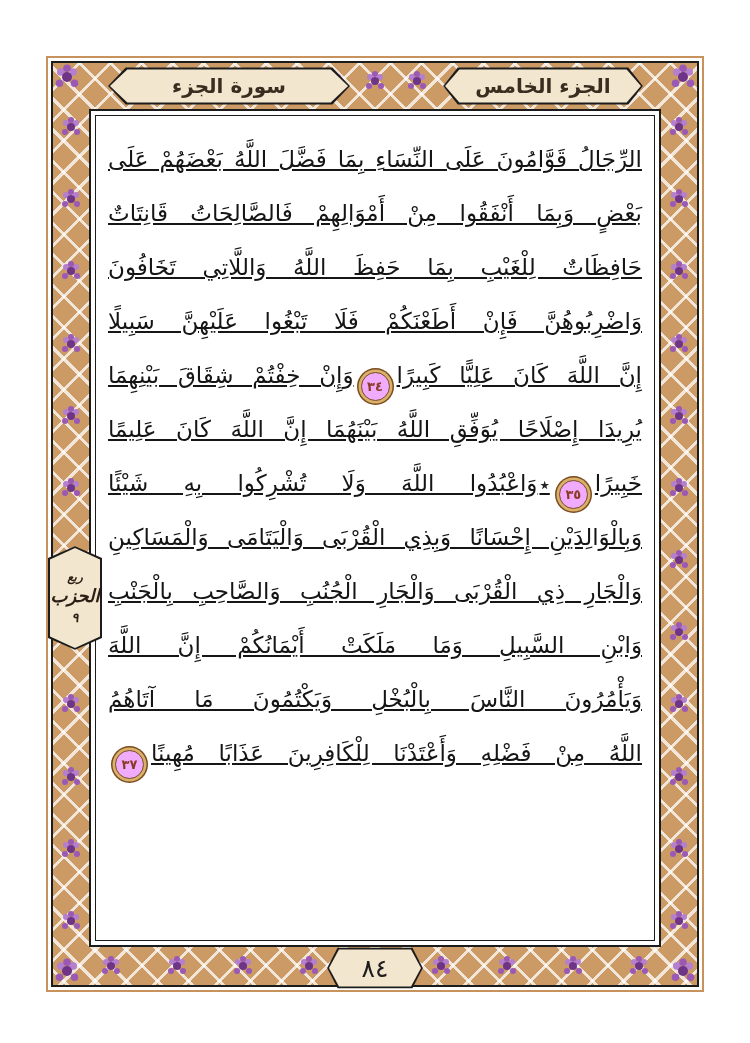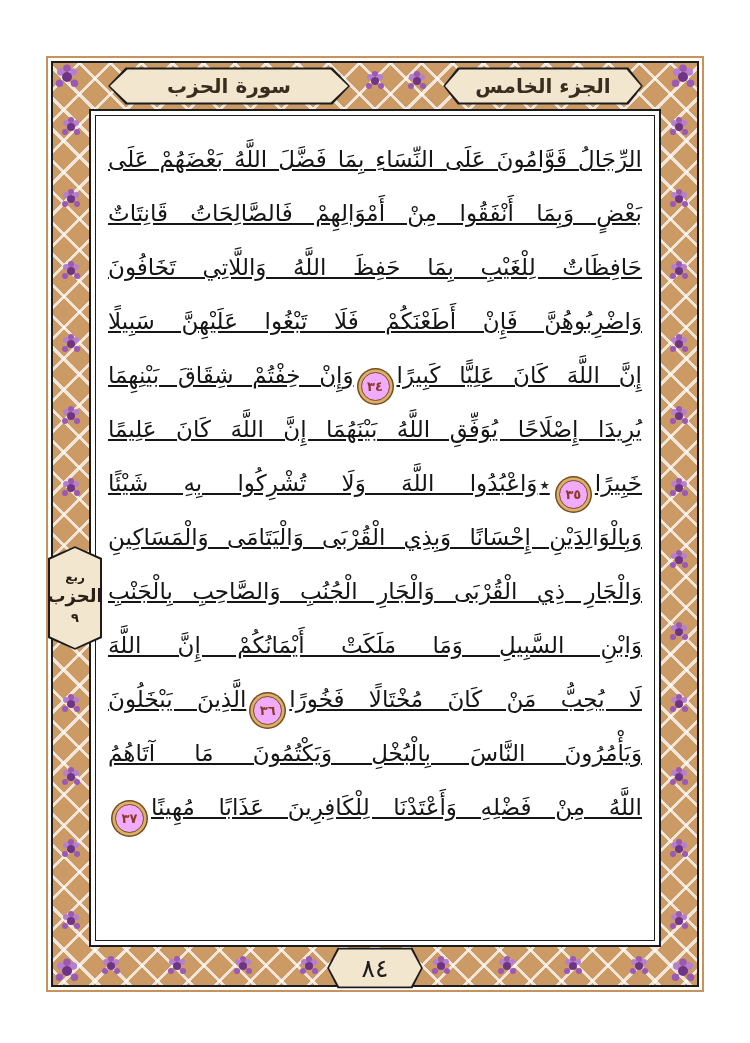--- a/index.html
+++ b/index.html
@@ -64,21 +64,21 @@
     display:inline-flex;align-items:center;justify-content:center;
     width:27px;height:27px;border-radius:50%;background:#f0abfc;color:#8c3a28;
     font-size:13px;font-weight:bold;border:1px solid #7a4a1f;
     box-shadow:0 0 0 2.5px #d9b169, 0 0 0 4px #7a4a1f;
     margin:0 7px;vertical-align:-8px;line-height:normal;
   }
   .hizb-star{color:#242424;font-size:19px;margin:0 2px;}
   
   .hizb-marker{
     position:absolute;left:0px;top:486px;width:54px;height:108px;z-index:5;
-    background:#1c1c1c;clip-path:polygon(50% 2%,100% 13%,100% 87%,50% 98%,0 87%,0 13%);
+    background:#1c1c1c;clip-path:polygon(50% 2%,100% 13%,100% 87%,50% 98%,0 87%,0 13%);font-style:italic;
   }
   .hizb-inner{
     position:absolute;inset:2px;background:#f3e6ce;
     clip-path:polygon(50% 2%,100% 13%,100% 87%,50% 98%,0 87%,0 13%);
     display:flex;flex-direction:column;align-items:center;justify-content:center;
     color:#2a2015;font-weight:bold;line-height:1.25;
   }
   .hizb-inner .s1{font-size:12px;} .hizb-inner .s2{font-size:18px;} .hizb-inner .s3{font-size:13px;margin-top:3px;}
   
   .page-plaque{
@@ -149,38 +149,37 @@
         <span class="flower"></span>
       </div>
 
     <div class="cart cart-right">
       <div class="cart-shape">
         <div class="cart-inner">الجزء الخامس</div>
       </div>
     </div>
     <div class="cart cart-left">
       <div class="cart-shape">
-        <div class="cart-inner">سورة الحزب</div>
+        <div class="cart-inner">سورة الجزء</div>
       </div>
     </div>
 
     <div class="inner-white">
       <div class="text-frame">
         <div class="lines">
             <div class="qline"><span>الرِّجَالُ قَوَّامُونَ عَلَى النِّسَاءِ بِمَا فَضَّلَ اللَّهُ بَعْضَهُمْ عَلَى</span></div>
             <div class="qline"><span>بَعْضٍ وَبِمَا أَنْفَقُوا مِنْ أَمْوَالِهِمْ فَالصَّالِحَاتُ قَانِتَاتٌ</span></div>
             <div class="qline"><span>حَافِظَاتٌ لِلْغَيْبِ بِمَا حَفِظَ اللَّهُ وَاللَّاتِي تَخَافُونَ</span></div>
             <div class="qline"><span>وَاضْرِبُوهُنَّ فَإِنْ أَطَعْنَكُمْ فَلَا تَبْغُوا عَلَيْهِنَّ سَبِيلًا</span></div>
             <div class="qline"><span>إِنَّ اللَّهَ كَانَ عَلِيًّا كَبِيرًا</span><span class="ayah-marker">٣٤</span><span>وَإِنْ خِفْتُمْ شِقَاقَ بَيْنِهِمَا</span></div>
             <div class="qline"><span>يُرِيدَا إِصْلَاحًا يُوَفِّقِ اللَّهُ بَيْنَهُمَا إِنَّ اللَّهَ كَانَ عَلِيمًا</span></div>
             <div class="qline"><span>خَبِيرًا</span><span class="ayah-marker">٣٥</span><span class="hizb-star">٭</span><span>وَاعْبُدُوا اللَّهَ وَلَا تُشْرِكُوا بِهِ شَيْئًا</span></div>
             <div class="qline"><span>وَبِالْوَالِدَيْنِ إِحْسَانًا وَبِذِي الْقُرْبَى وَالْيَتَامَى وَالْمَسَاكِينِ</span></div>
             <div class="qline"><span>وَالْجَارِ ذِي الْقُرْبَى وَالْجَارِ الْجُنُبِ وَالصَّاحِبِ بِالْجَنْبِ</span></div>
             <div class="qline"><span>وَابْنِ السَّبِيلِ وَمَا مَلَكَتْ أَيْمَانُكُمْ إِنَّ اللَّهَ</span></div>
-            <div class="qline"><span>لَا يُحِبُّ مَنْ كَانَ مُخْتَالًا فَخُورًا</span><span class="ayah-marker">٣٦</span><span>الَّذِينَ يَبْخَلُونَ</span></div>
             <div class="qline"><span>وَيَأْمُرُونَ النَّاسَ بِالْبُخْلِ وَيَكْتُمُونَ مَا آتَاهُمُ</span></div>
             <div class="qline"><span>اللَّهُ مِنْ فَضْلِهِ وَأَعْتَدْنَا لِلْكَافِرِينَ عَذَابًا مُهِينًا</span><span class="ayah-marker">٣٧</span></div>
           </div>
       </div>
     </div>
   </div>
 
   <div class="hizb-marker">
     <div class="hizb-inner">
       <span class="s1">ربع</span>

